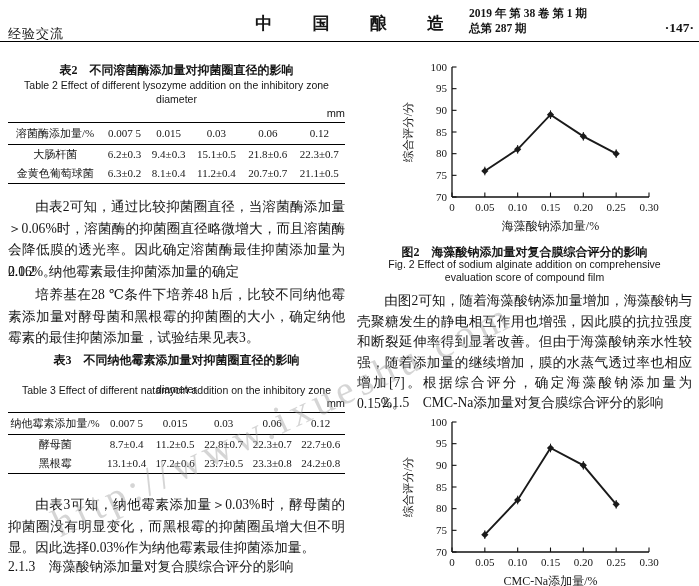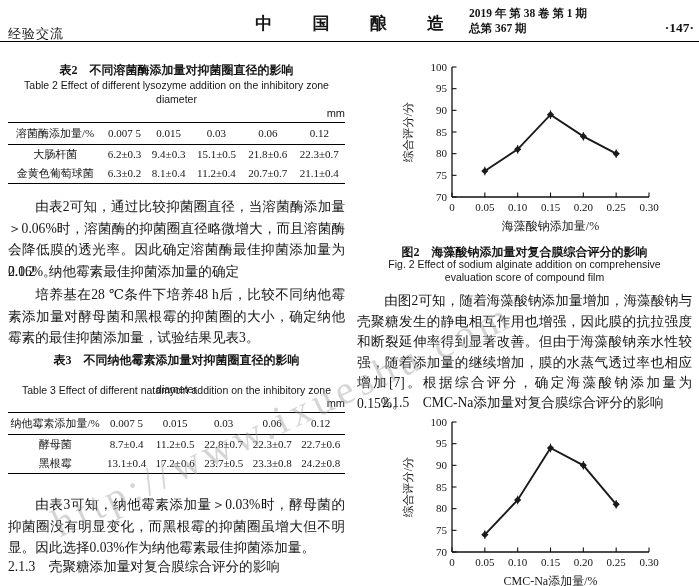--- a/index.html
+++ b/index.html
@@ -54,21 +54,21 @@
 </style>
 </head>
 <body>
 
 <div id="page">
 
   <div class="abs hdr-section">经验交流</div>
   <div class="abs hdr-title">中 国 酿 造</div>
   <div class="abs hdr-issue">
     <div>2019 年 第 38 卷 第 1 期</div>
-    <div>总第 367 期</div>
+    <div>总第 287 期</div>
   </div>
   <div class="abs hdr-page">·147·</div>
   <div class="abs hdr-rule"></div>
 
   <div class="abs watermark">http://www.ixueshu.com</div>
 
   <div class="abs lcol cap-cn" style="top:62px;">表2　不同溶菌酶添加量对抑菌圈直径的影响</div>
   <div class="abs lcol cap-en" style="top:79px;">Table 2 Effect of different lysozyme addition on the inhibitory zone</div>
   <div class="abs lcol cap-en" style="top:93px;">diameter</div>
   <div class="abs lcol unit" style="top:107px;">mm</div>
@@ -92,21 +92,21 @@
             <td>15.1±0.5</td>
             <td>21.8±0.6</td>
             <td>22.3±0.7</td>
           </tr>
           <tr>
             <td class="c0">金黄色葡萄球菌</td>
             <td>6.3±0.2</td>
             <td>8.1±0.4</td>
             <td>11.2±0.4</td>
             <td>20.7±0.7</td>
-            <td>21.1±0.4</td>
+            <td>21.1±0.5</td>
           </tr>
         </tbody>
       </table>
     </div>
 
   <div class="abs lcol para" style="top:196px;">由表2可知，通过比较抑菌圈直径，当溶菌酶添加量＞0.06%时，溶菌酶的抑菌圈直径略微增大，而且溶菌酶会降低膜的透光率。因此确定溶菌酶最佳抑菌添加量为0.06%。</div>
   <div class="abs lcol heading" style="top:263px;">2.1.2　纳他霉素最佳抑菌添加量的确定</div>
   <div class="abs lcol para" style="top:284px;">培养基在28 ℃条件下培养48 h后，比较不同纳他霉素添加量对酵母菌和黑根霉的抑菌圈的大小，确定纳他霉素的最佳抑菌添加量，试验结果见表3。</div>
 
   <div class="abs lcol cap-cn" style="top:352px;">表3　不同纳他霉素添加量对抑菌圈直径的影响</div>
@@ -140,21 +140,21 @@
             <td>17.2±0.6</td>
             <td>23.7±0.5</td>
             <td>23.3±0.8</td>
             <td>24.2±0.8</td>
           </tr>
         </tbody>
       </table>
     </div>
 
   <div class="abs lcol para" style="top:494px;">由表3可知，纳他霉素添加量＞0.03%时，酵母菌的抑菌圈没有明显变化，而黑根霉的抑菌圈虽增大但不明显。因此选择0.03%作为纳他霉素最佳抑菌添加量。</div>
-  <div class="abs lcol heading" style="top:558px;">2.1.3　壳聚糖添加量对复合膜综合评分的影响</div>
+  <div class="abs lcol heading" style="top:558px;">2.1.3　海藻酸钠添加量对复合膜综合评分的影响</div>
 
   <svg class="abs rcol" style="top:57px;" width="335" height="186" viewBox="0 0 335 186">
       <g>
         <line x1="95" y1="10" x2="95" y2="140" stroke="#111" stroke-width="1.3"></line>
         <line x1="95" y1="140" x2="292" y2="140" stroke="#111" stroke-width="1.3"></line>
         <line x1="95" y1="140" x2="99.5" y2="140" stroke="#111" stroke-width="1.1"></line>
         <text x="90" y="143.6" text-anchor="end" font-size="11" font-family="&quot;Liberation Serif&quot;,&quot;DejaVu Serif&quot;,serif">70</text>
         <line x1="95" y1="118.33333333333334" x2="99.5" y2="118.33333333333334" stroke="#111" stroke-width="1.1"></line>
         <text x="90" y="121.93333333333334" text-anchor="end" font-size="11" font-family="&quot;Liberation Serif&quot;,&quot;DejaVu Serif&quot;,serif">75</text>
         <line x1="95" y1="96.66666666666667" x2="99.5" y2="96.66666666666667" stroke="#111" stroke-width="1.1"></line>

